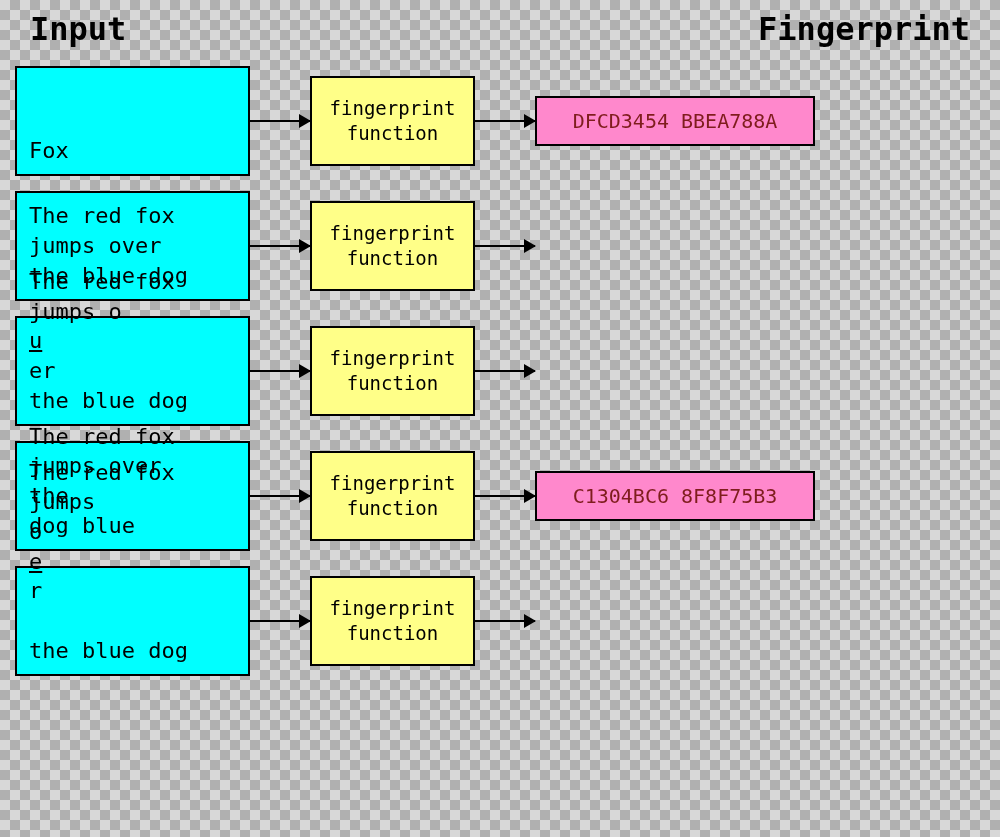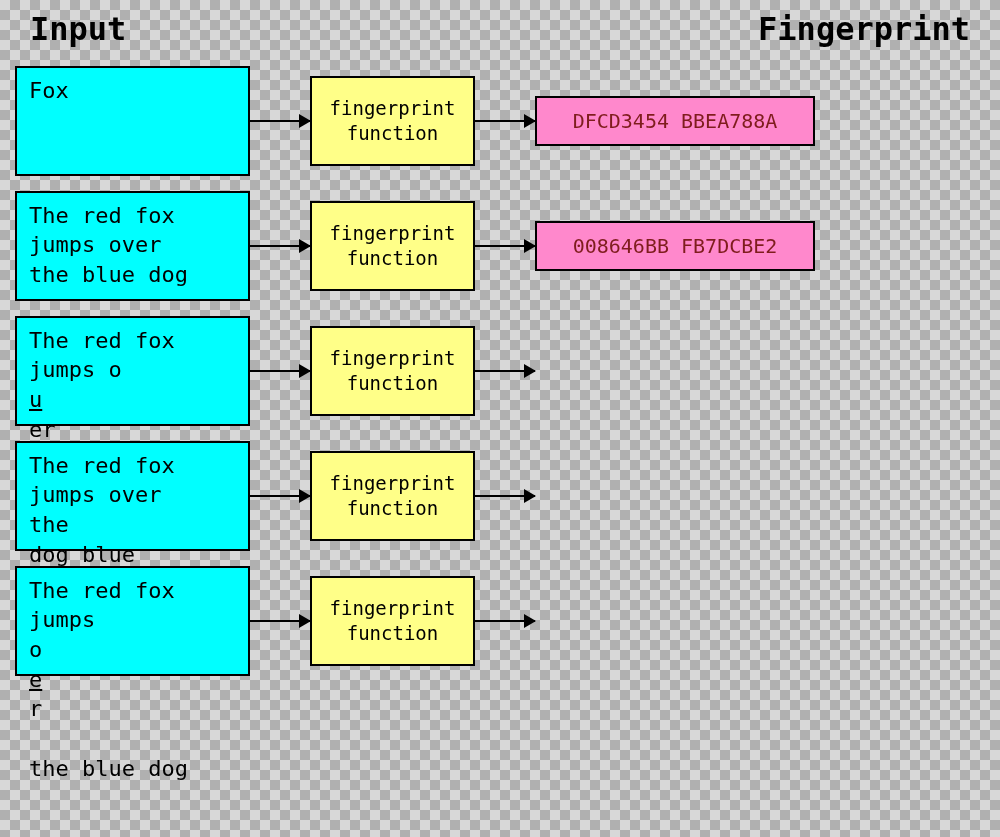--- a/index.html
+++ b/index.html
@@ -79,21 +79,21 @@
       height: 115px;
     }
 
     
     .input-box {
       background-color: #00ffff;
       border: 2px solid #000;
       width: 235px;
       height: 110px;
       display: flex;
-      align-items: flex-start;
+      align-items: flex-end;
       padding: 8px 12px;
       font-family: monospace;
       font-size: 22px;
       color: #000;
       flex-shrink: 0;
     }
 
     
     .arrow {
       display: flex;
@@ -206,52 +206,52 @@
       </div>
       <div class="arrow">
         <div class="arrow-line"></div>
       </div>
       <div class="function-box">
         <span>fingerprint<br>function</span>
       </div>
       <div class="arrow">
         <div class="arrow-line"></div>
       </div>
+    </div>
+
+    <div class="row">
+      <div class="input-box">
+        <span>The red fox<br>jumps o<span class="underline">u</span>er<br>the blue dog</span>
+      </div>
+      <div class="arrow">
+        <div class="arrow-line"></div>
+      </div>
+      <div class="function-box">
+        <span>fingerprint<br>function</span>
+      </div>
+      <div class="arrow">
+        <div class="arrow-line"></div>
+      </div>
+    </div>
+
+    <div class="row">
+      <div class="input-box">
+        <span>The red fox<br>jumps over<br>the <span class="bold-text">dog blue</span></span>
+      </div>
+      <div class="arrow">
+        <div class="arrow-line"></div>
+      </div>
+      <div class="function-box">
+        <span>fingerprint<br>function</span>
+      </div>
+      <div class="arrow">
+        <div class="arrow-line"></div>
+      </div>
       <div class="output-box">
-        <span>008646BB  FB7DCBE2</span>
-      </div>
-    </div>
-
-    <div class="row">
-      <div class="input-box">
-        <span>The red fox<br>jumps o<span class="underline">u</span>er<br>the blue dog</span>
-      </div>
-      <div class="arrow">
-        <div class="arrow-line"></div>
-      </div>
-      <div class="function-box">
-        <span>fingerprint<br>function</span>
-      </div>
-      <div class="arrow">
-        <div class="arrow-line"></div>
-      </div>
-    </div>
-
-    <div class="row">
-      <div class="input-box">
-        <span>The red fox<br>jumps over<br>the <span class="bold-text">dog blue</span></span>
-      </div>
-      <div class="arrow">
-        <div class="arrow-line"></div>
-      </div>
-      <div class="function-box">
-        <span>fingerprint<br>function</span>
-      </div>
-      <div class="arrow">
-        <div class="arrow-line"></div>
+        <span>C1304BC6  8F8F75B3</span>
       </div>
     </div>
 
     <div class="row">
       <div class="input-box">
         <span>The red fox<br>jumps <span class="bold-text">o</span><span class="bold-text underline">e</span><span class="bold-text">r</span><br>the blue dog</span>
       </div>
       <div class="arrow">
         <div class="arrow-line"></div>
       </div>

